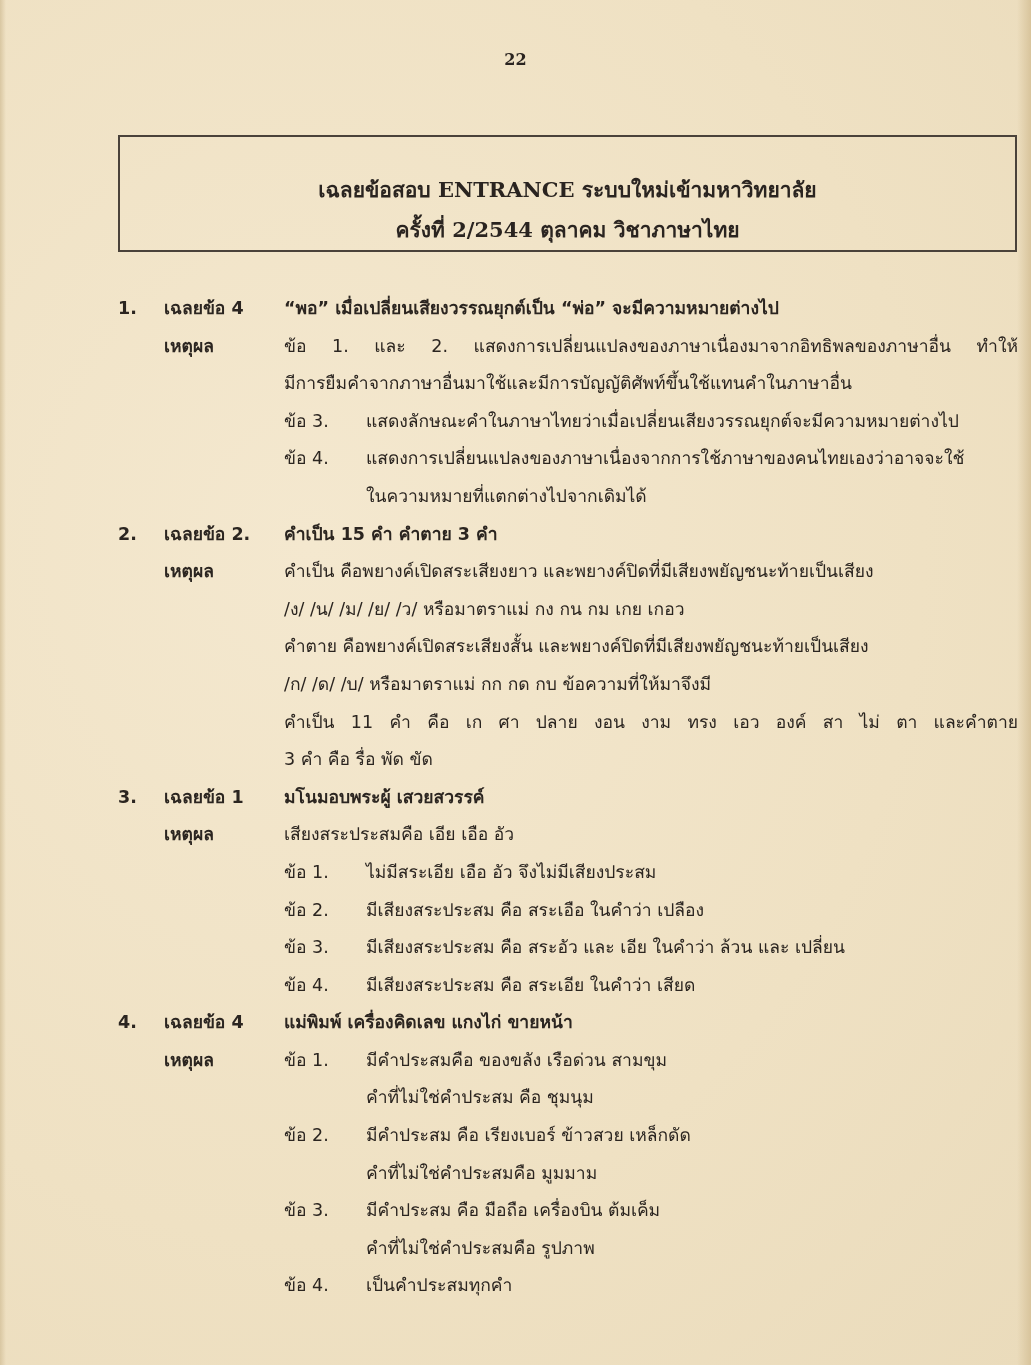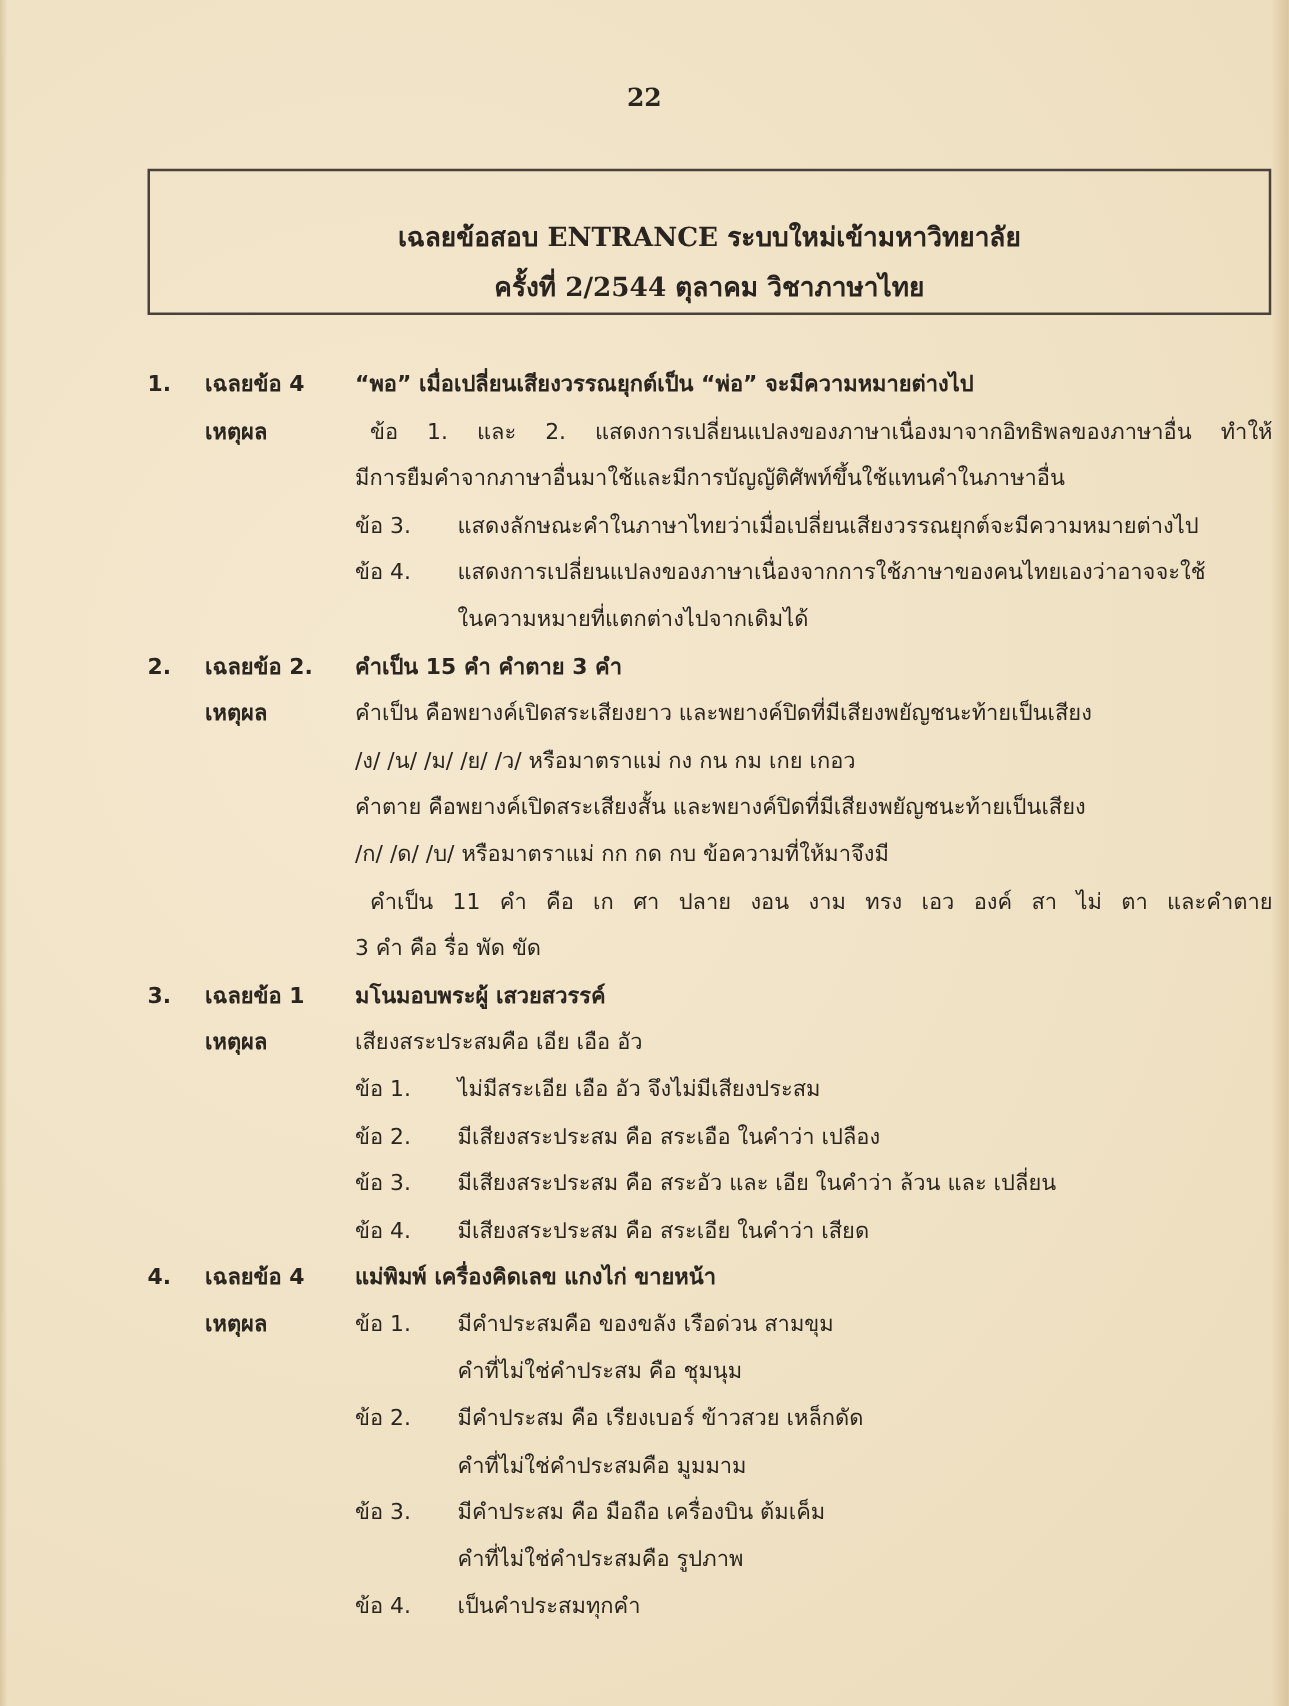--- a/index.html
+++ b/index.html
@@ -7,38 +7,38 @@
     width: 1031px; height: 1365px; overflow: hidden;
     background: #f1e4c8;
     background-image: radial-gradient(ellipse at 30% 40%, #f4e8cf 0%, #efe1c3 60%, #eadbbb 100%);
     font-family: "DejaVu Sans", "Liberation Sans", sans-serif;
     color: #2b2520;
     position: relative;
   }
   .left-edge { position: absolute; left: 0; top: 0; width: 6px; height: 100%; background: linear-gradient(90deg, #d9c7a2, rgba(217,199,162,0)); }
   .right-edge { position: absolute; right: 0; top: 0; width: 14px; height: 100%; background: linear-gradient(270deg, #d8c49c, rgba(216,196,156,0)); }
   .page-number {
-    position: absolute; top: 66px; left: 0; width: 1031px; text-align: center;
-    font-family: "DejaVu Serif", "Liberation Serif", serif; font-weight: bold; font-size: 20px; color: #2a2420;
+    position: absolute; top: 50px; left: 0; width: 1031px; text-align: center;
+    font-family: "DejaVu Serif", "Liberation Serif", serif; font-weight: bold; font-size: 16px; color: #2a2420;
   }
   .title-box {
     position: absolute; left: 118px; top: 135px; width: 899px; height: 117px;
     border: 2px solid #4a423a; box-sizing: border-box;
     display: flex; flex-direction: column; align-items: center; justify-content: flex-end;
   }
   .title-line {
     font-family: "DejaVu Serif", "Liberation Serif", serif; font-weight: bold; font-size: 21px; line-height: 40px; color: #2a2420;
   }
   .content { position: absolute; left: 118px; top: 290px; width: 900px; }
   .row { position: relative; height: 37.6px; font-size: 17.5px; line-height: 37.6px; white-space: nowrap; }
   .num { position: absolute; left: 0; font-weight: bold; }
   .lab { position: absolute; left: 46px; font-weight: bold; }
   .txt { position: absolute; left: 166px; }
   .txt.bold { font-weight: bold; }
-  .txt.wide { right: 0; text-align: justify; text-align-last: justify; margin-left: 12px; }
+  .txt.wide { right: 0; text-align: justify; text-align-last: justify; }
   .sub-lab { position: absolute; left: 166px; }
   .sub-txt { position: absolute; left: 248px; }
 </style>
 </head>
 <body>
 
 <div class="left-edge"></div>
 <div class="right-edge"></div>
 
 <div class="page-number">22</div>

